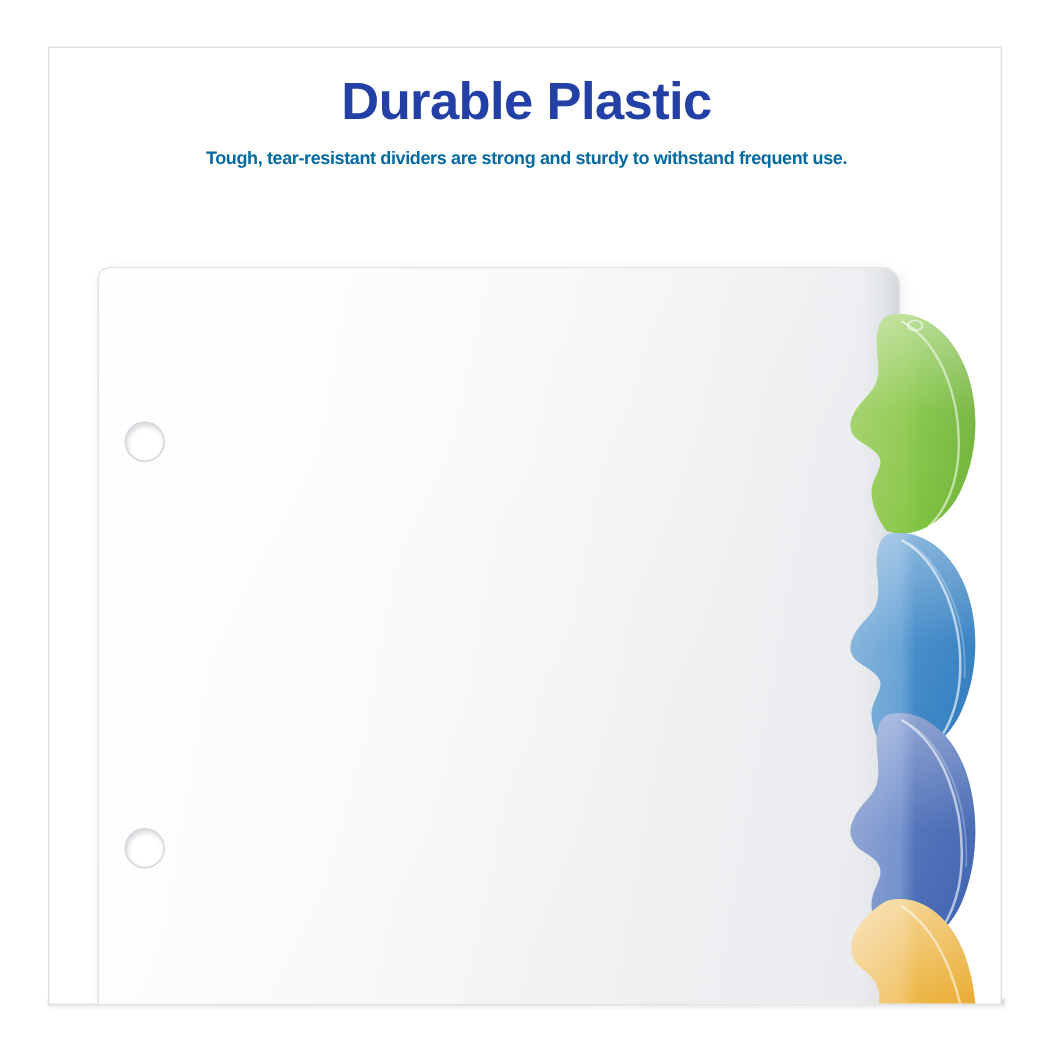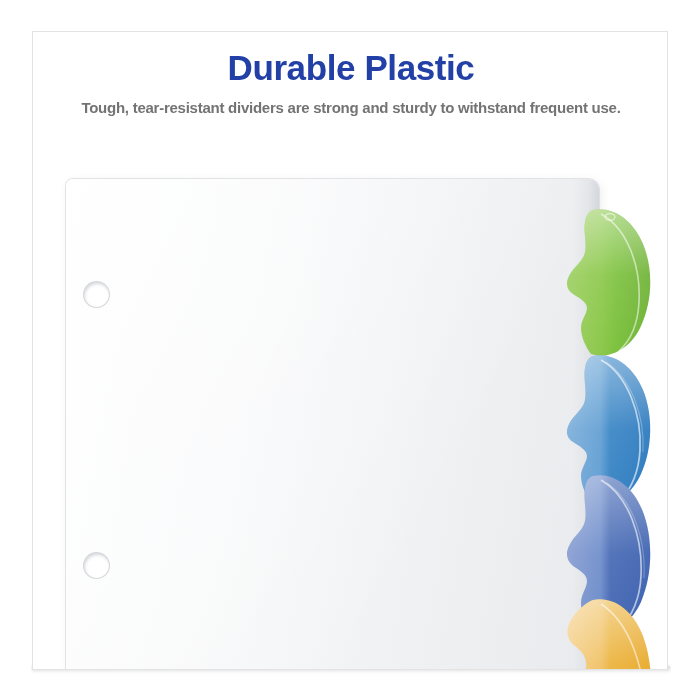--- a/index.html
+++ b/index.html
@@ -57,23 +57,23 @@
     font-size: 35px;
     font-weight: bold;
     color: #2240a6;
     letter-spacing: -0.4px;
     line-height: 1.05;
     margin: 0;
   }
   .subhead {
     margin: 11px auto 0 auto;
     width: 560px;
-    font-size: 15px;
+    font-size: 12px;
     font-weight: bold;
-    color: #737373;
+    color: #0369a1;
     line-height: 1.28;
     letter-spacing: -0.25px;
   }
 
   
   .photo {
     position: absolute;
     left: 0;
     top: 0;
     width: 636px;

